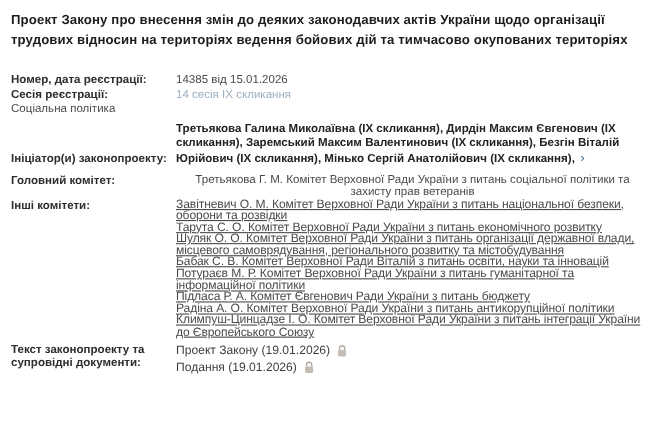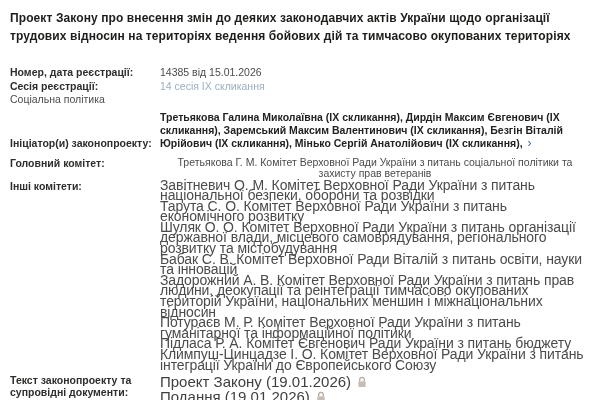--- a/index.html
+++ b/index.html
@@ -21,25 +21,25 @@
   }
   .value{flex:1;line-height:12.5px;color:#4b4b4b;}
   .r-tight{margin-bottom:1px;}
   .session-link{color:#9cafc1;cursor:pointer;text-decoration:none;}
   .initiators{margin-top:5px;align-items:flex-end;}
   .initiators .value{font-weight:700;color:#222;line-height:13px;}
   .expand{font-weight:400;color:#44688a;font-size:12px;cursor:pointer;padding:0 2px;}
   .main-committee{margin-top:7px;}
   .main-committee .value{line-height:11px;text-align:center;}
   .committees{margin-top:1px;justify-content:flex-end;}
-  .committees .value{font-size:14px;line-height:10.6px;letter-spacing:-.1px;}
+  .committees .value{font-size:11px;line-height:10.6px;letter-spacing:-.1px;text-decoration:underline;}
   .committee-line{display:block;}
   .docs{margin-top:4px;}
   .docs .label{line-height:12px;}
-  .doc-item{display:flex;align-items:center;height:15px;line-height:15px;font-size:15px;color:#3f3f3f;}
+  .doc-item{display:flex;align-items:center;height:15px;line-height:15px;font-size:11px;color:#3f3f3f;}
   .doc-link{cursor:pointer;}
   .lock{margin-left:6px;flex:0 0 auto;display:inline-block;}
 </style>
 </head>
 <body>
 
 <div class="page">
 
   <h1 class="bill-title">Проект Закону про внесення змін до деяких законодавчих актів України щодо організації трудових відносин на територіях ведення бойових дій та тимчасово окупованих територіях</h1>
 
@@ -70,23 +70,23 @@
       <div class="value">Третьякова Г. М. Комітет Верховної Ради України з питань соціальної політики та захисту прав ветеранів</div>
     </div>
 
     <div class="row committees">
       <div class="label">Інші комітети:</div>
       <div class="value">
         <span class="committee-line">Завітневич О. М. Комітет Верховної Ради України з питань національної безпеки, оборони та розвідки</span>
         <span class="committee-line">Тарута С. О. Комітет Верховної Ради України з питань економічного розвитку</span>
         <span class="committee-line">Шуляк О. О. Комітет Верховної Ради України з питань організації державної влади, місцевого самоврядування, регіонального розвитку та містобудування</span>
         <span class="committee-line">Бабак С. В. Комітет Верховної Ради Віталій з питань освіти, науки та інновацій</span>
-        <span class="committee-line">Задорожний А. В. Комітет Верховної Ради України з питань прав людини, деокупації та реінтеграції тимчасово окупованих територій України, національних меншин і міжнаціональних відносин</span>
         <span class="committee-line">Потураєв М. Р. Комітет Верховної Ради України з питань гуманітарної та інформаційної політики</span>
         <span class="committee-line">Підласа Р. А. Комітет Євгенович Ради України з питань бюджету</span>
+        <span class="committee-line">Радіна А. О. Комітет Верховної Ради України з питань антикорупційної політики</span>
         <span class="committee-line">Климпуш-Цинцадзе І. О. Комітет Верховної Ради України з питань інтеграції України до Європейського Союзу</span>
       </div>
     </div>
 
     <div class="row docs">
       <div class="label">Текст законопроекту та супровідні документи:</div>
       <div class="value">
 
         <div class="doc-item">
           <span class="doc-link">Проект Закону (19.01.2026)</span>

